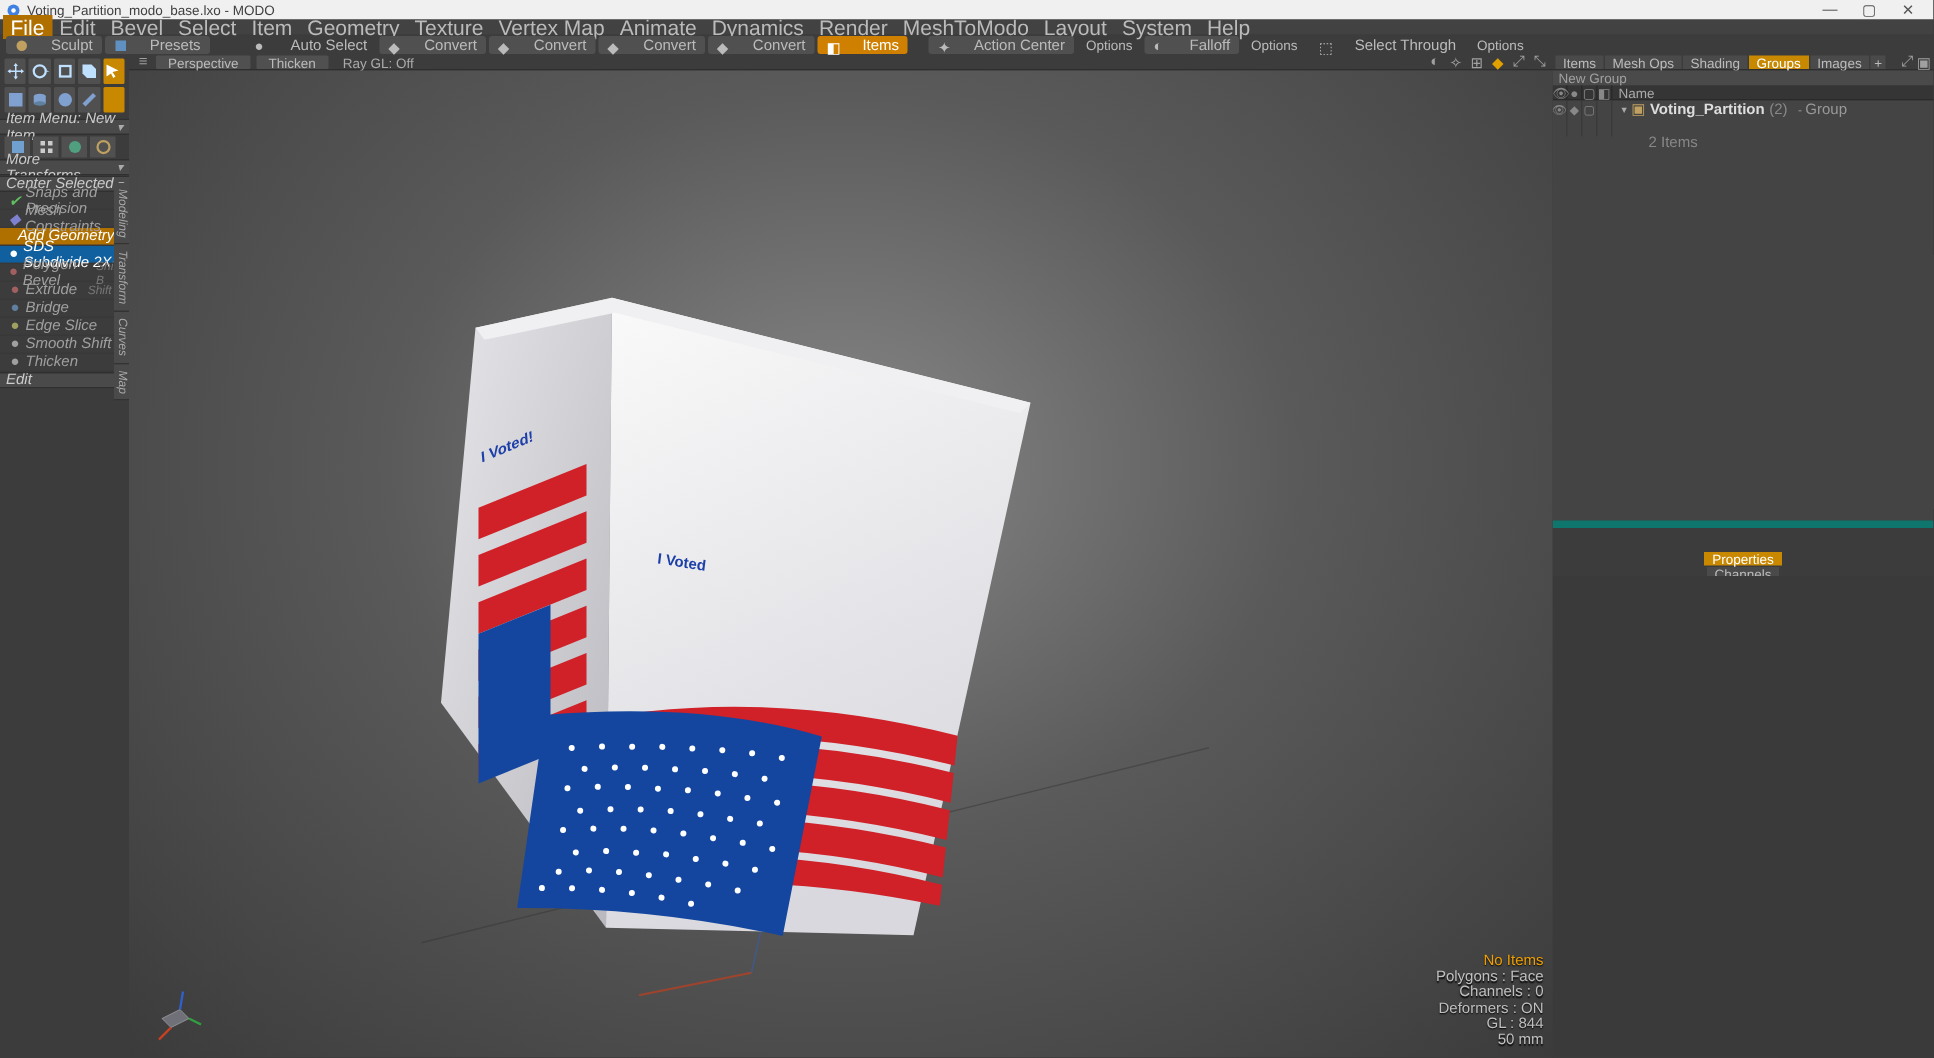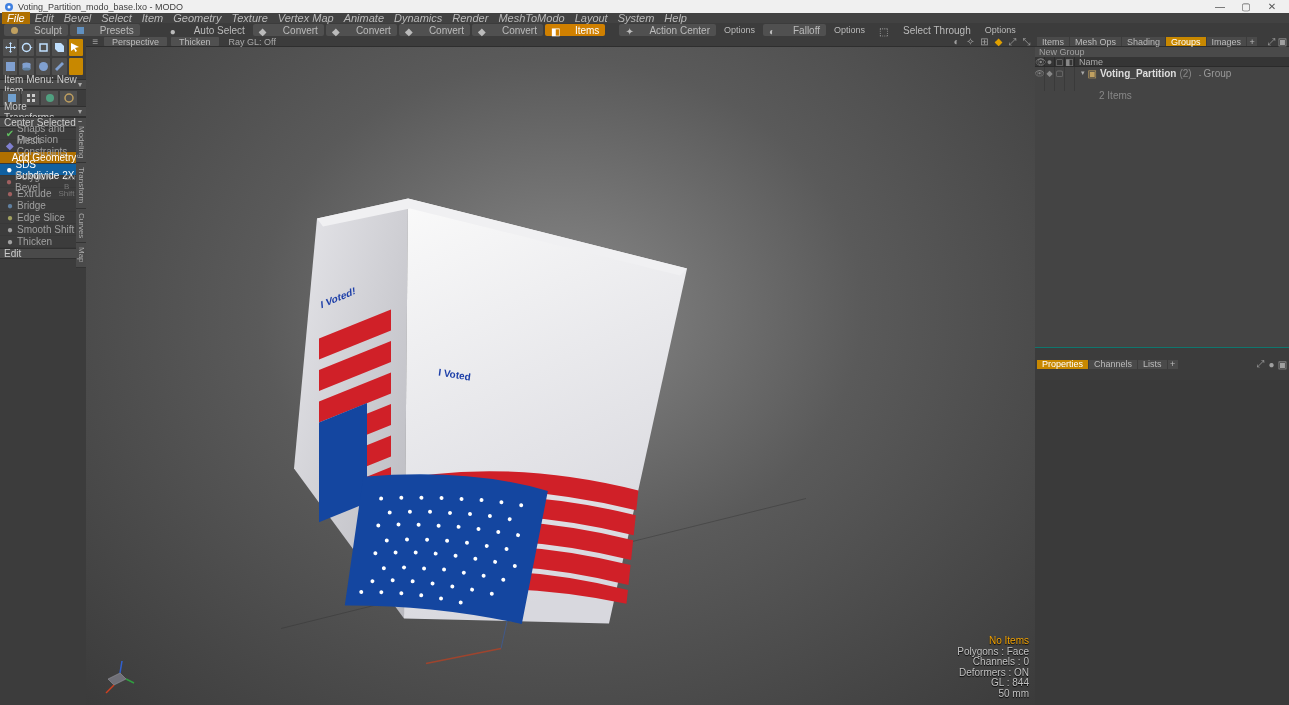--- a/index.html
+++ b/index.html
@@ -8,35 +8,35 @@
   
   .titlebar { height: 13px; background: #f0f0f0; display: flex; align-items: center; padding: 0 4px; }
   .titlebar .ico { width: 10px; height: 10px; margin-right: 4px; }
   .titlebar .ico svg { width: 10px; height: 10px; }
   .titlebar .title { color: #404040; font-size: 9px; flex: 1; }
   .titlebar .winbtns { display: flex; margin-left: auto; }
   .titlebar .winbtn { width: 26px; height: 13px; display: flex; align-items: center; justify-content: center; color: #555; font-size: 10px; }
 
   
   .menubar { height: 10px; background: #424242; display: flex; align-items: center; padding: 0 2px; }
-  .menubar .menuitem { padding: 0 5px; font-size: 11px; color: #bbb; cursor: default; font-style: italic; }
+  .menubar .menuitem { padding: 0 5px; font-size: 14px; color: #bbb; cursor: default; }
   .menubar .menuitem.active { background: #b07000; color: #fff; }
 
   
   .toolbar { height: 14px; background: #3c3c3c; display: flex; align-items: center; padding: 0 4px; gap: 2px; }
   .toolbar .tbtn { height: 12px; padding: 0 6px; display: inline-flex; align-items: center; border-radius: 2px; font-size: 9px; color: #bbb; background: #505050; gap: 15px; }
   .toolbar .tbtn.lite { background: transparent; }
   .toolbar .tbtn.orange { background: #d08000; color: #fff; }
   .toolbar .tbtn .dot { width: 9px; height: 9px; display:inline-block; }
 
   
   .main { height: 668px; display: flex; }
 
   
-  .left { width: 86px; background: #3c3c3c; display: flex; flex-direction: column; }
+  .left { width: 86px; background: #3c3c3c; display: flex; flex-direction: column; font-style: italic; }
   .toolgrid { padding: 2px 3px; }
   .toolgrid .row { display: flex; gap: 2px; margin-bottom: 2px; }
   .toolgrid .cell { width: 17px; height: 17px; background: #505050; display: flex; align-items:center; justify-content:center; border-radius: 1px; }
   .toolgrid .cell.active { background: #c88800; }
   .panel-header { height: 11px; background: #4a4a4a; color: #ccc; font-size: 9px; padding: 0 4px; display:flex; align-items:center; border-top:1px solid #303030; border-bottom:1px solid #303030;}
   .panel-header .chev { margin-left:auto; font-size:8px; color:#aaa;}
   .smalltoolrow { height: 16px; display:flex; gap:2px; padding:1px 3px;}
   .smalltoolrow .cell { width: 17px; height: 14px; background:#505050; display:flex; align-items:center; justify-content:center;}
   .list-section {}
   .list-item { height: 12px; padding: 0 4px 0 6px; display:flex; align-items:center; font-size: 9px; border-bottom: 1px solid #383838; }
@@ -67,21 +67,21 @@
   .newgroup { height: 10px; background:#4a4a4a; font-size:9px; padding:0 4px; display:flex; align-items:center;}
   .itemhdr { height: 10px; background:#353535; display:flex; align-items:center; border-bottom:1px solid #2a2a2a;}
   .itemhdr .col { width: 10px; text-align:center; font-size:9px; color:#888; border-right:1px solid #2a2a2a;}
   .itemhdr .namecol { flex:1; padding-left:4px; font-size:9px; color:#aaa;}
   .treearea { flex:1; background:#444; overflow:hidden; }
   .treerow { height: 12px; display:flex; align-items:center; font-size:9px; }
   .treerow .cellc { width:10px; text-align:center; color:#888; border-right:1px solid #3a3a3a; height:100%; display:flex; align-items:center; justify-content:center; font-size:8px;}
   .treerow .body { flex:1; padding-left:6px; display:flex; align-items:center; gap:3px;}
   .treerow .group { color: #999; font-size:8px; margin-left:4px;}
   .treerow.child .body { padding-left: 24px; color:#888; font-size:8px;margin-top:21px;}
-  .propstabs { height: 10px; display:flex; align-items:center; gap:1px; padding: 16px 2px; border-top:1px solid #0f766e;}
+  .propstabs { height: 10px; display:flex; align-items:center; gap:1px; padding: 16px 2px; border-top:5px solid #0f766e;flex-direction:column;}
   .proparea { flex:1; background:#3a3a3a; }
 
   
   .left .vsidetabs { position:absolute; left: 76px; top: 85px; display:flex; flex-direction:column; gap:0; }
   .vsidetab { writing-mode: vertical-rl; font-size:8px; padding: 4px 1px; background:#4a4a4a; color:#aaa; border-bottom:1px solid #333;}
 </style>
 </head>
 <body>
 
 <div class="titlebar">

